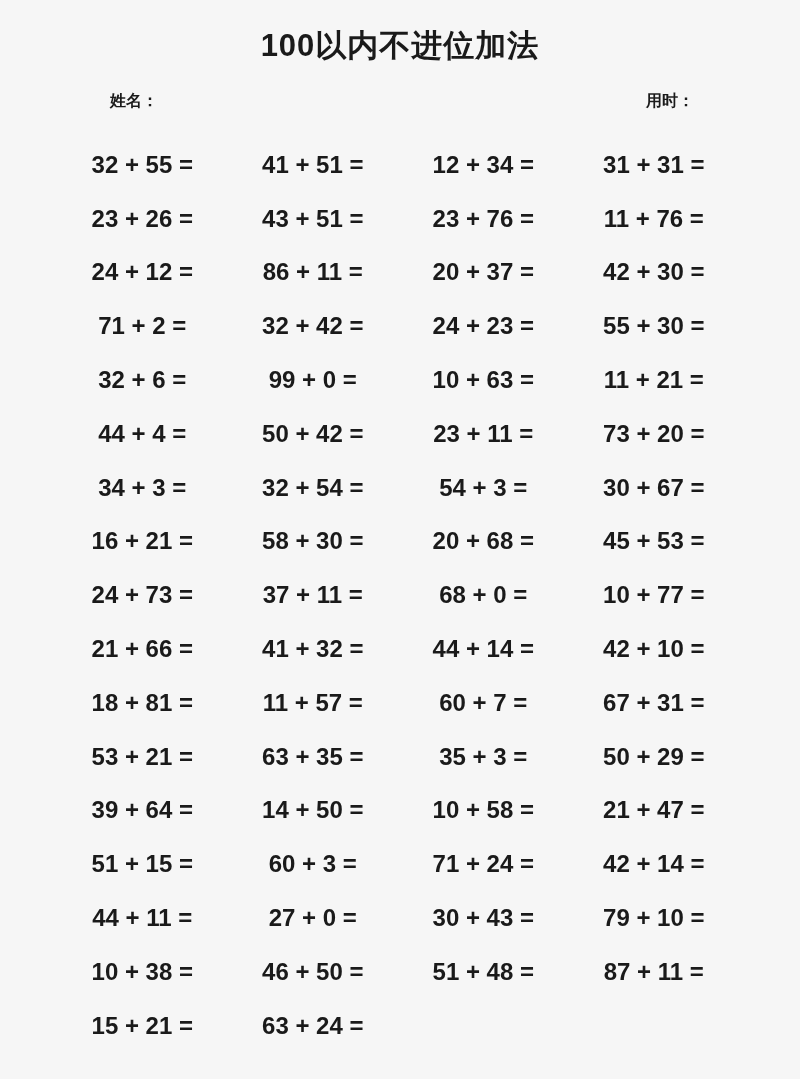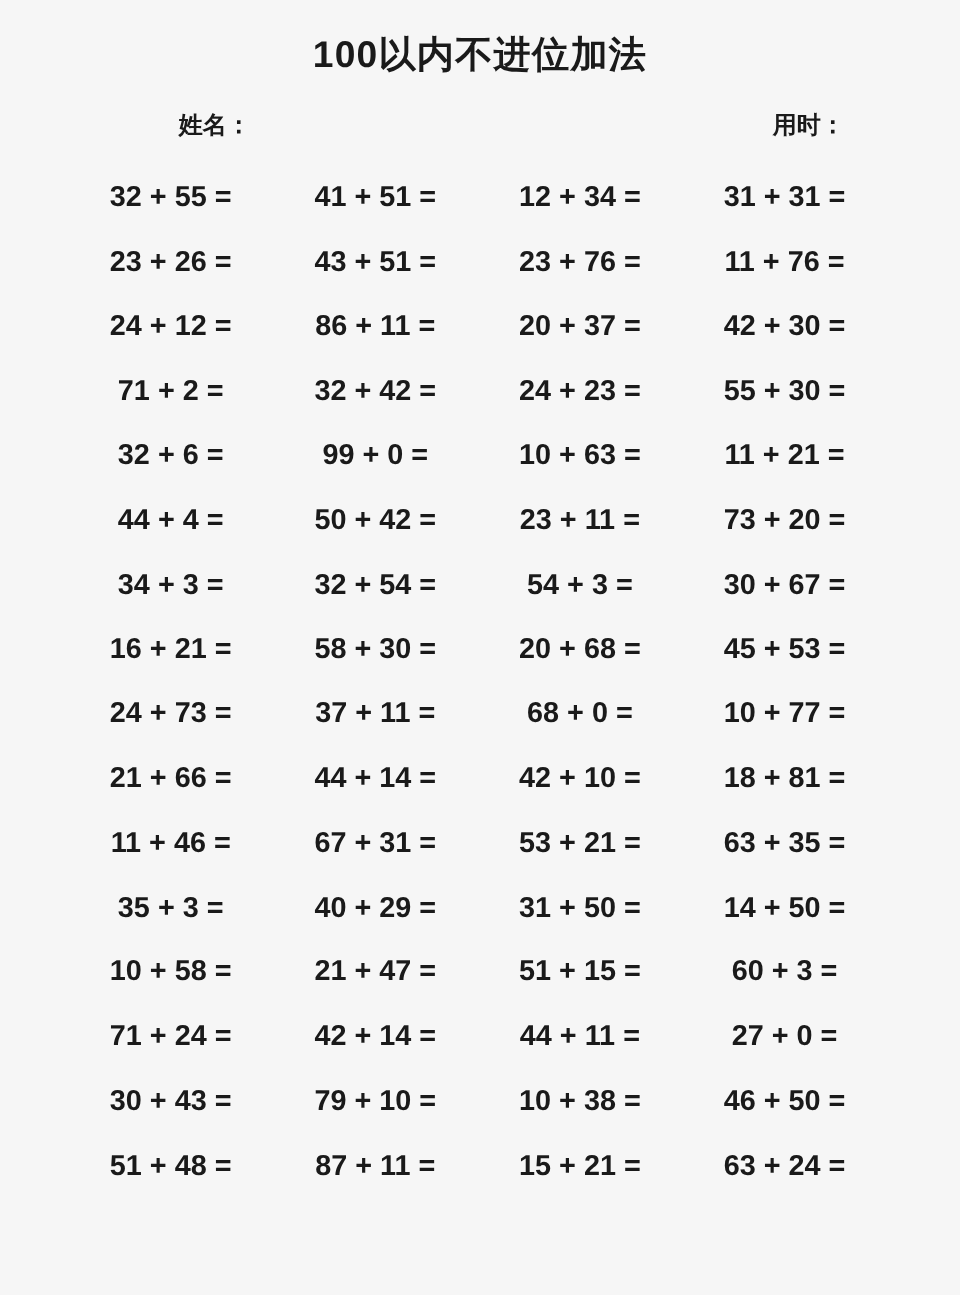--- a/index.html
+++ b/index.html
@@ -19,26 +19,25 @@
     margin: 0;
     padding-top: 25px;
     text-align: center;
     font-size: 31px;
     font-weight: 700;
     letter-spacing: 1px;
   }
   .meta-label {
     position: absolute;
     top: 91px;
-    font-size: 20px;
+    font-size: 16px;
     font-weight: 700;
-    margin-left: 39px;
   }
   .meta-name { left: 110px; }
-  .meta-time { left: 605px; }
+  .meta-time { left: 646px; }
   .problems-grid {
     position: absolute;
     top: 138px;
     left: 57px;
     right: 61px;
     display: grid;
     grid-template-columns: repeat(4, 1fr);
     grid-auto-rows: 53.8px;
     align-items: center;
   }
@@ -90,30 +89,32 @@
       <div class="problem-cell">30 + 67 =</div>
       <div class="problem-cell">16 + 21 =</div>
       <div class="problem-cell">58 + 30 =</div>
       <div class="problem-cell">20 + 68 =</div>
       <div class="problem-cell">45 + 53 =</div>
       <div class="problem-cell">24 + 73 =</div>
       <div class="problem-cell">37 + 11 =</div>
       <div class="problem-cell">68 + 0 =</div>
       <div class="problem-cell">10 + 77 =</div>
       <div class="problem-cell">21 + 66 =</div>
+      <div class="problem-cell">41 + 32 =</div>
       <div class="problem-cell">44 + 14 =</div>
       <div class="problem-cell">42 + 10 =</div>
       <div class="problem-cell">18 + 81 =</div>
-      <div class="problem-cell">11 + 46 =</div>
+      <div class="problem-cell">11 + 57 =</div>
+      <div class="problem-cell">60 + 7 =</div>
       <div class="problem-cell">67 + 31 =</div>
       <div class="problem-cell">53 + 21 =</div>
       <div class="problem-cell">63 + 35 =</div>
       <div class="problem-cell">35 + 3 =</div>
-      <div class="problem-cell">40 + 29 =</div>
-      <div class="problem-cell">31 + 50 =</div>
+      <div class="problem-cell">50 + 29 =</div>
+      <div class="problem-cell">39 + 64 =</div>
       <div class="problem-cell">14 + 50 =</div>
       <div class="problem-cell">10 + 58 =</div>
       <div class="problem-cell">21 + 47 =</div>
       <div class="problem-cell">51 + 15 =</div>
       <div class="problem-cell">60 + 3 =</div>
       <div class="problem-cell">71 + 24 =</div>
       <div class="problem-cell">42 + 14 =</div>
       <div class="problem-cell">44 + 11 =</div>
       <div class="problem-cell">27 + 0 =</div>
       <div class="problem-cell">30 + 43 =</div>

